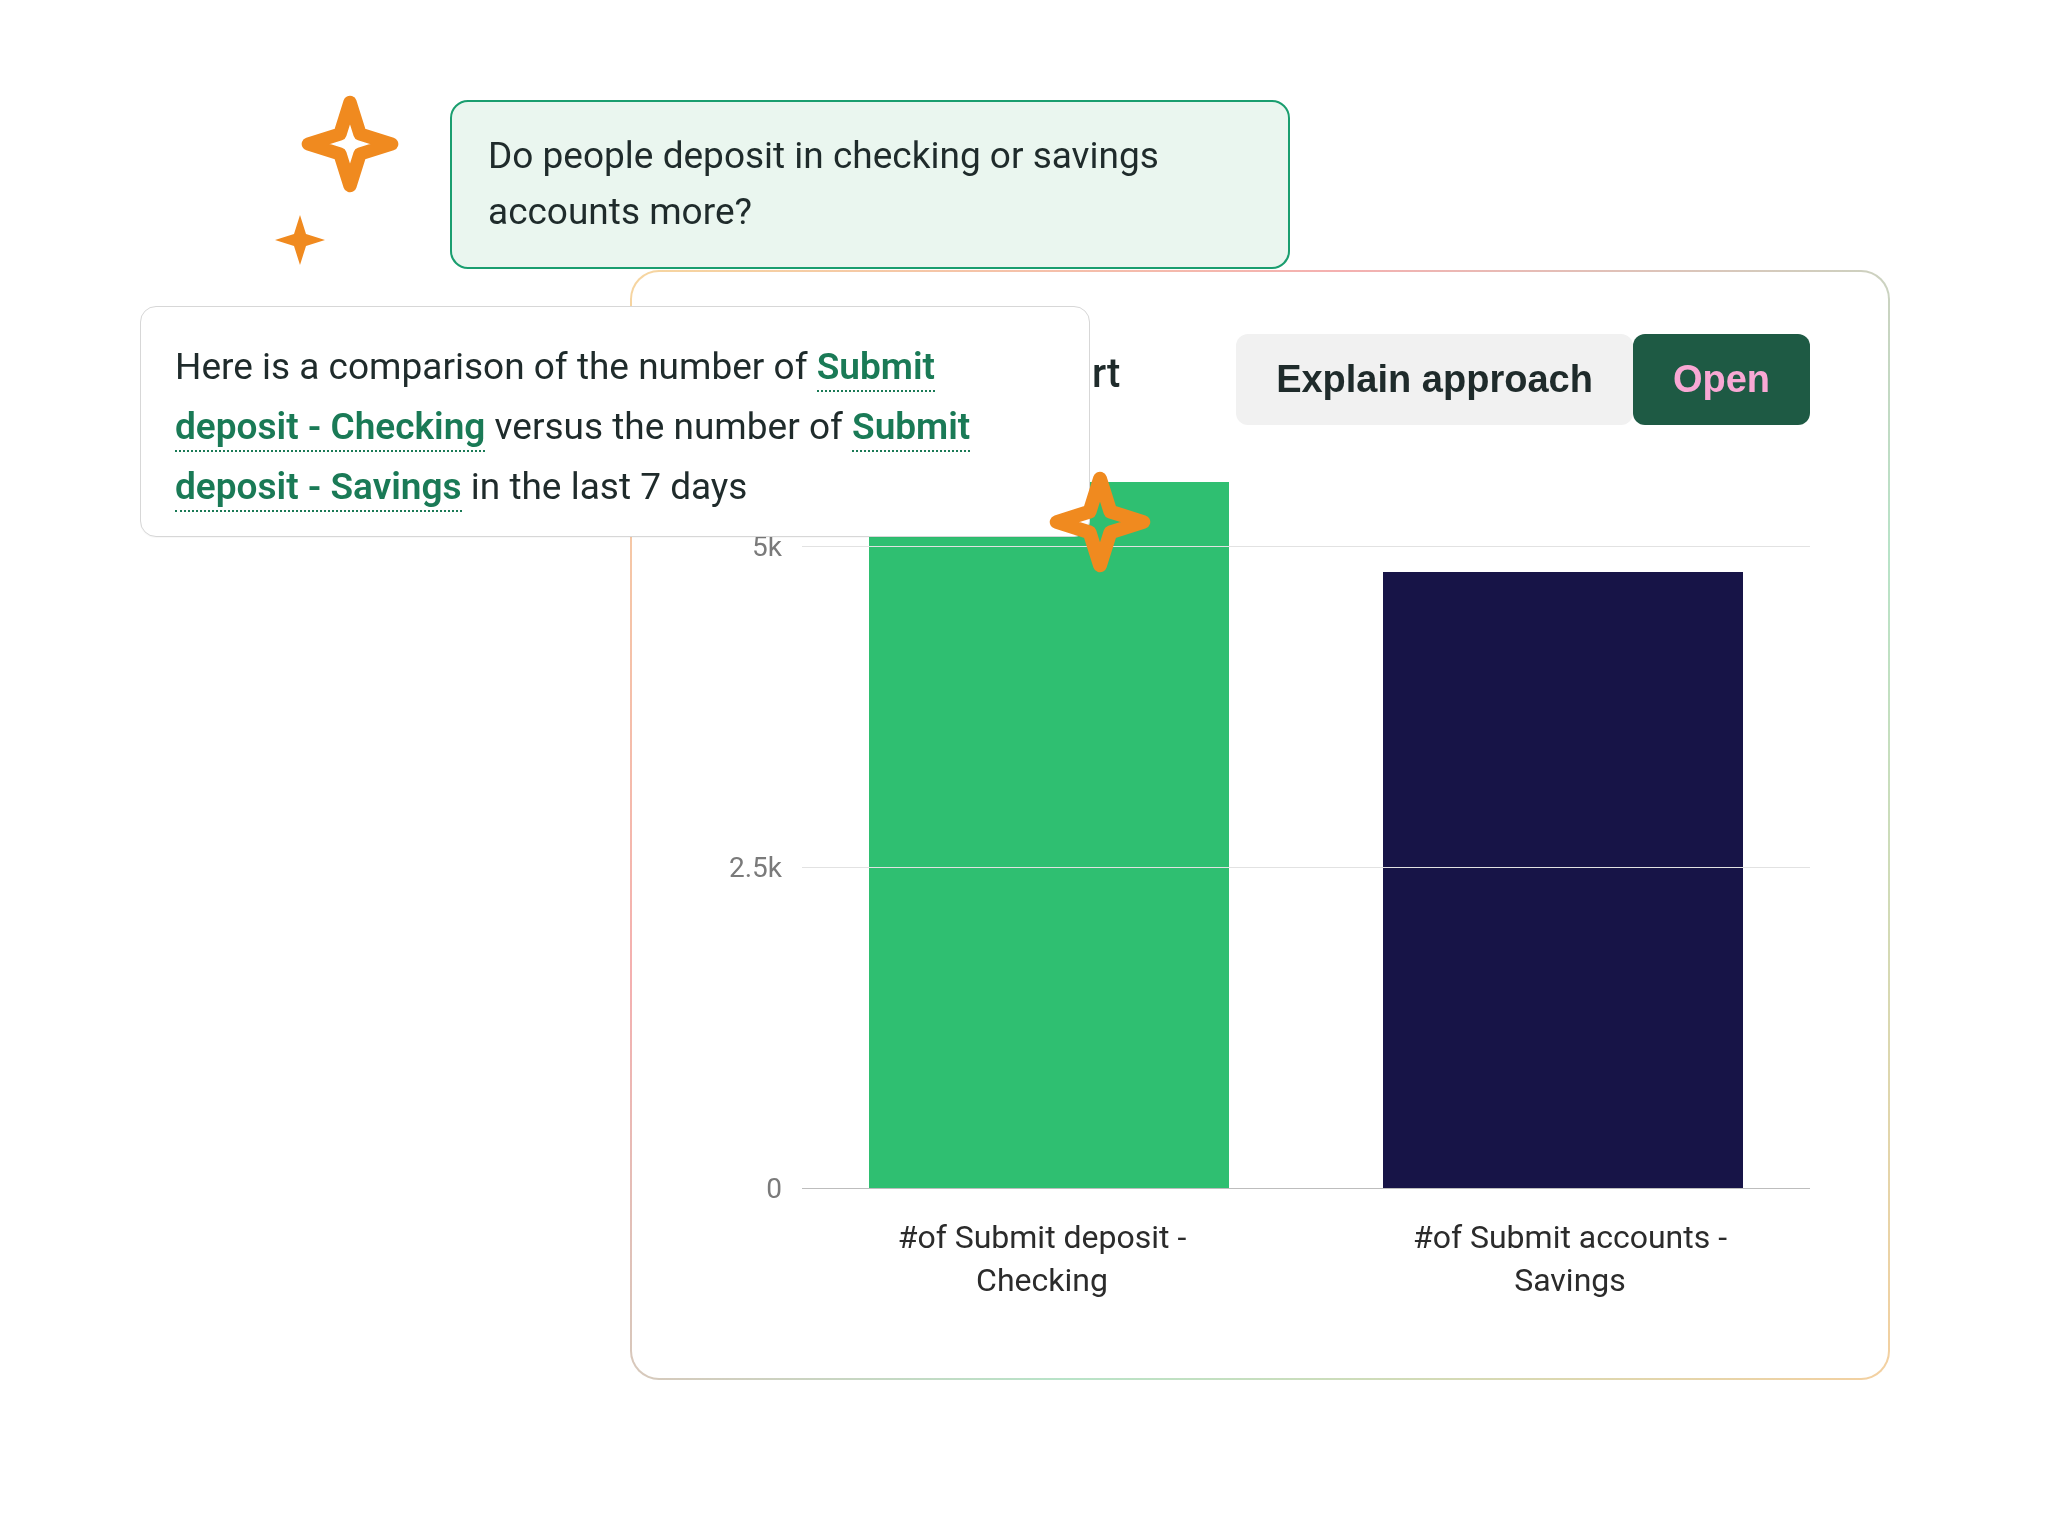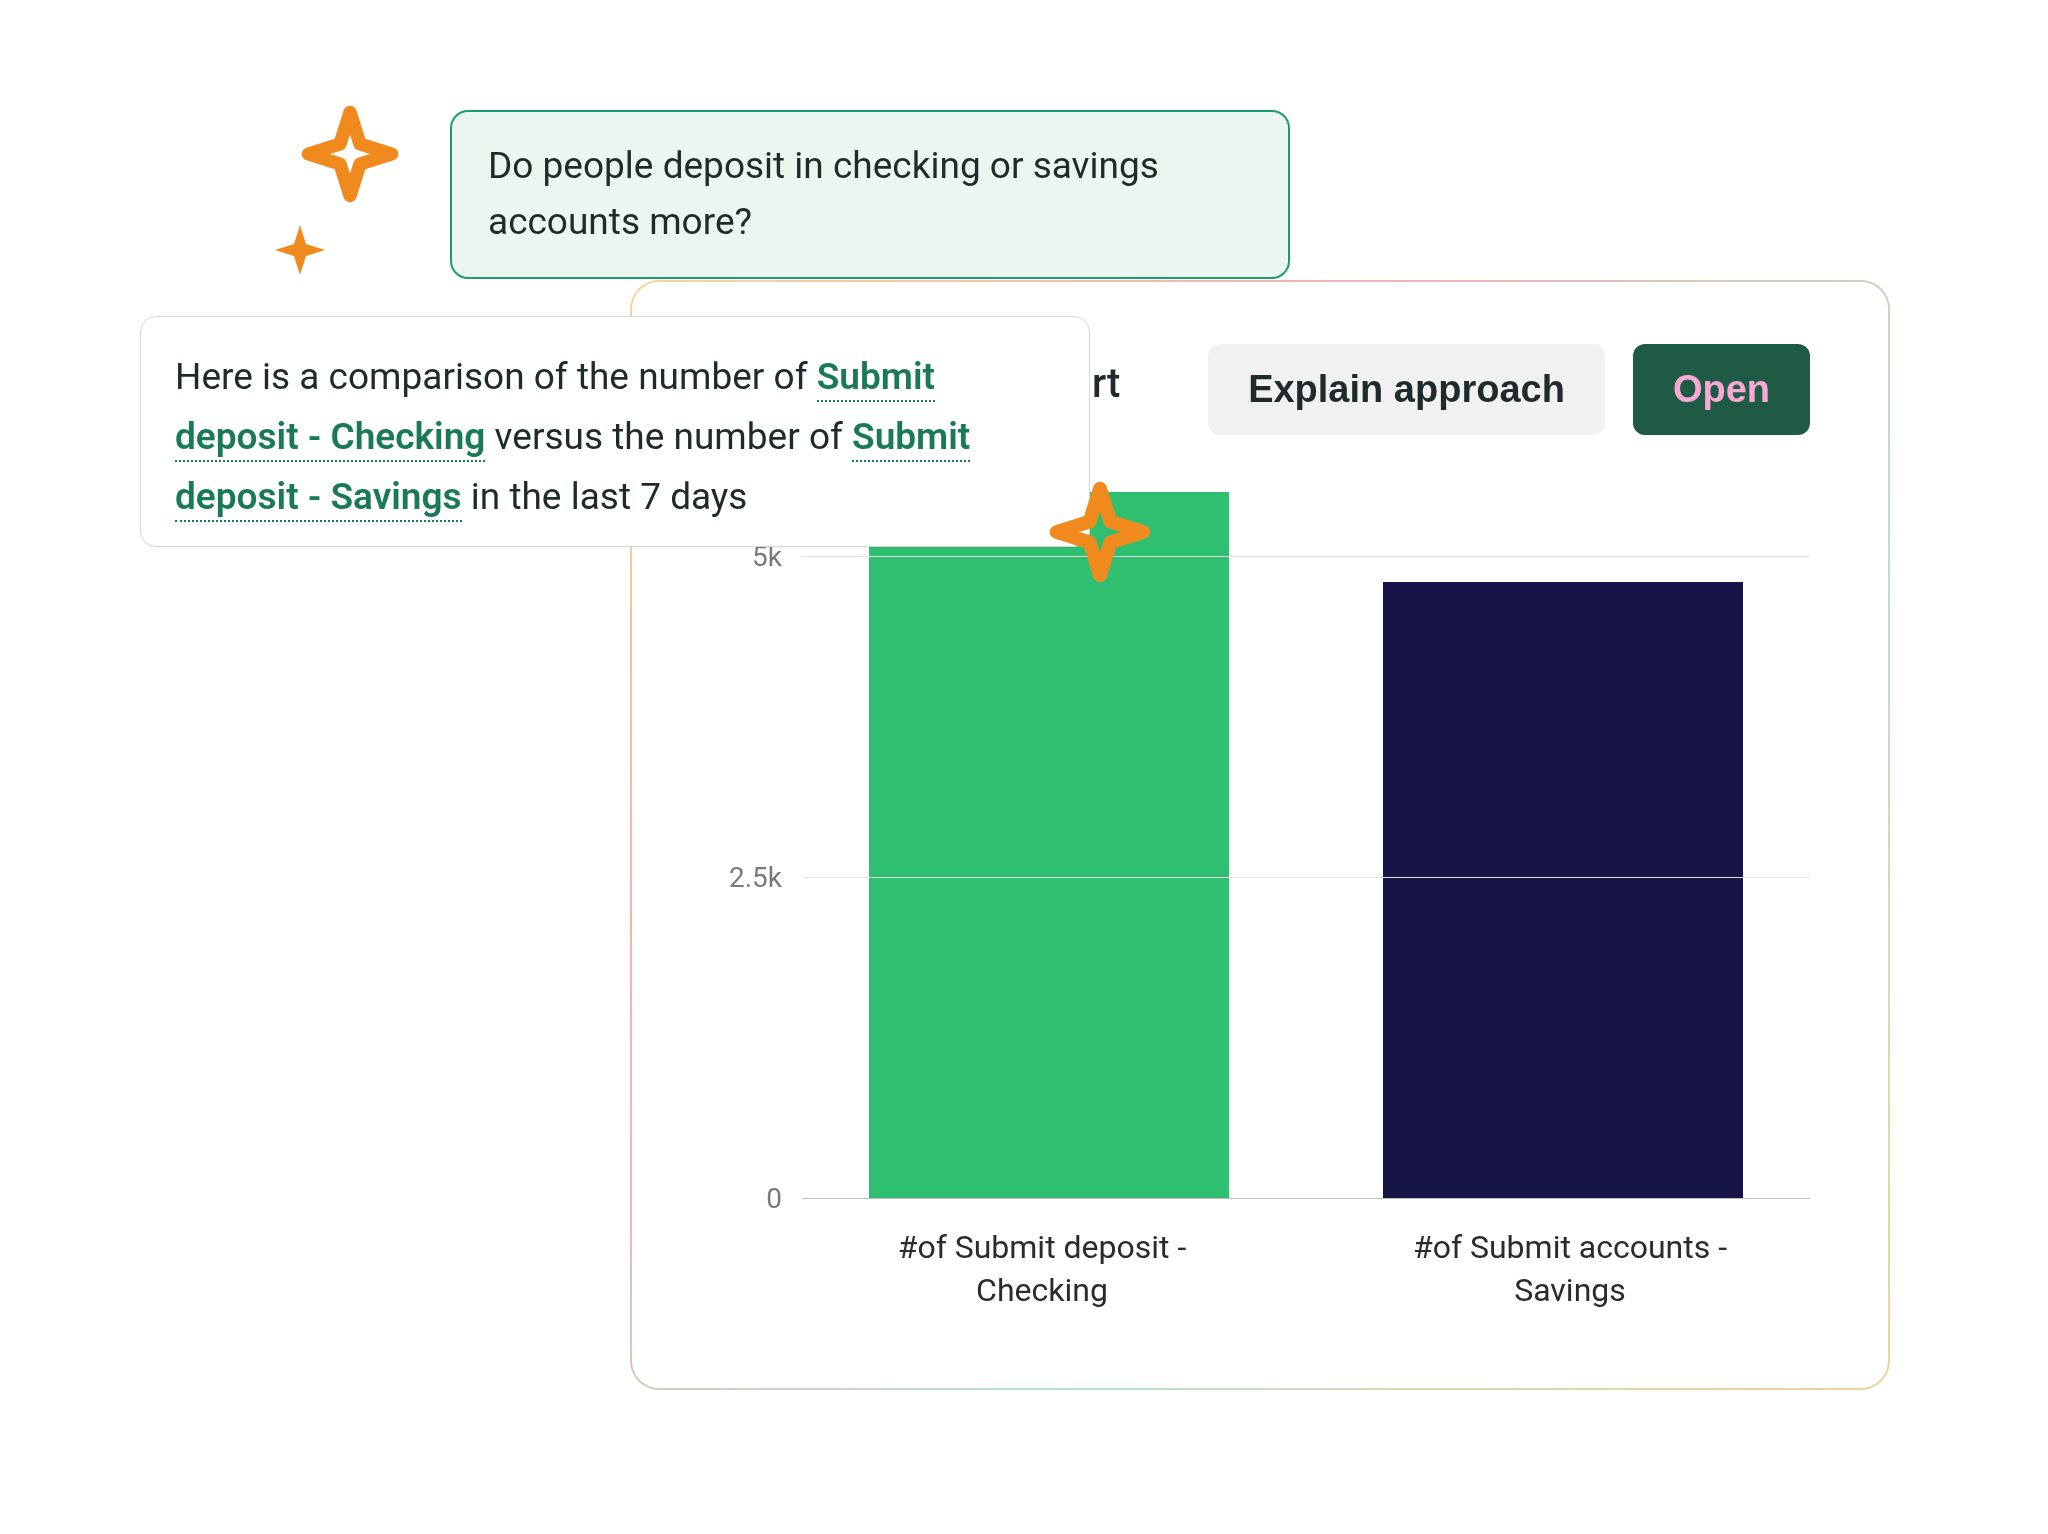--- a/index.html
+++ b/index.html
@@ -7,21 +7,21 @@
     font-family: -apple-system, BlinkMacSystemFont, "Segoe UI", Roboto, Helvetica, Arial, sans-serif;
     background: #ffffff;
     width: 2048px;
     height: 1534px;
     position: relative;
     overflow: hidden;
   }
   .stage {
     position: absolute;
     left: 140px;
-    top: 110px;
+    top: 100px;
     width: 1780px;
     height: 1300px;
     transform: scale(1);
   }
 
   
   .question-bubble {
     position: absolute;
     left: 310px;
     top: 0px;
@@ -78,21 +78,20 @@
       linear-gradient(135deg,#f6d6a0 0%, #f4b0b0 30%, #b8e3c8 65%, #f4d0a0 100%) border-box;
   }
 
   
   .panel-header {
     position: absolute;
     right: 78px;
     top: 62px;
     display: flex;
     align-items: center;
-    gap: 28px;
   }
   .chart-label {
     position: absolute;
     left: 460px;
     top: 78px;
     font-size: 40px;
     color: #1f2b2b;
     font-weight: 500;
   }
   .btn {

